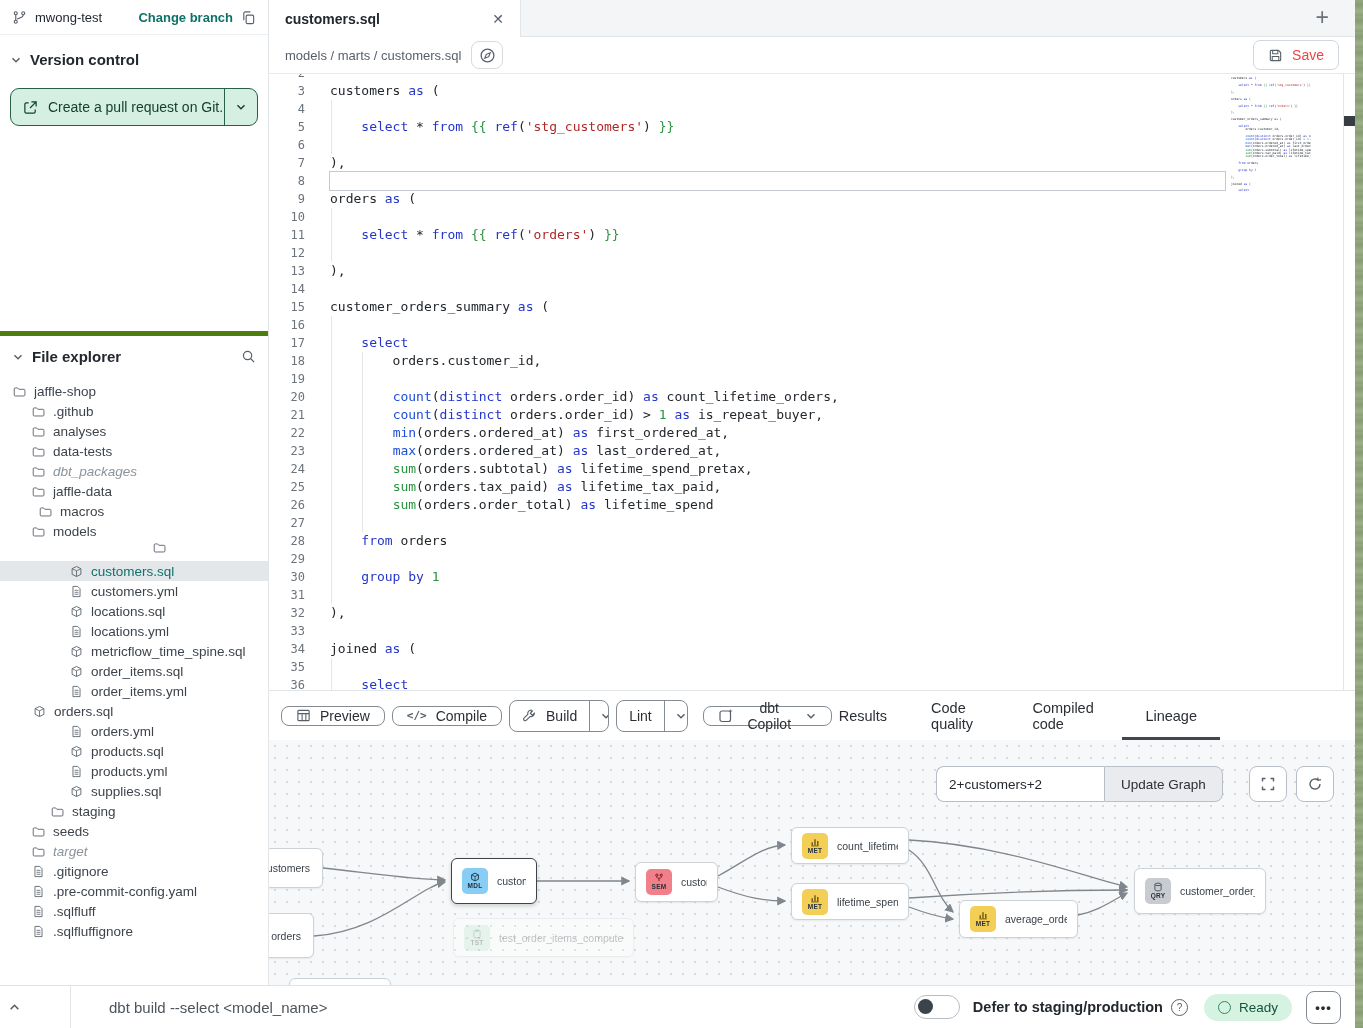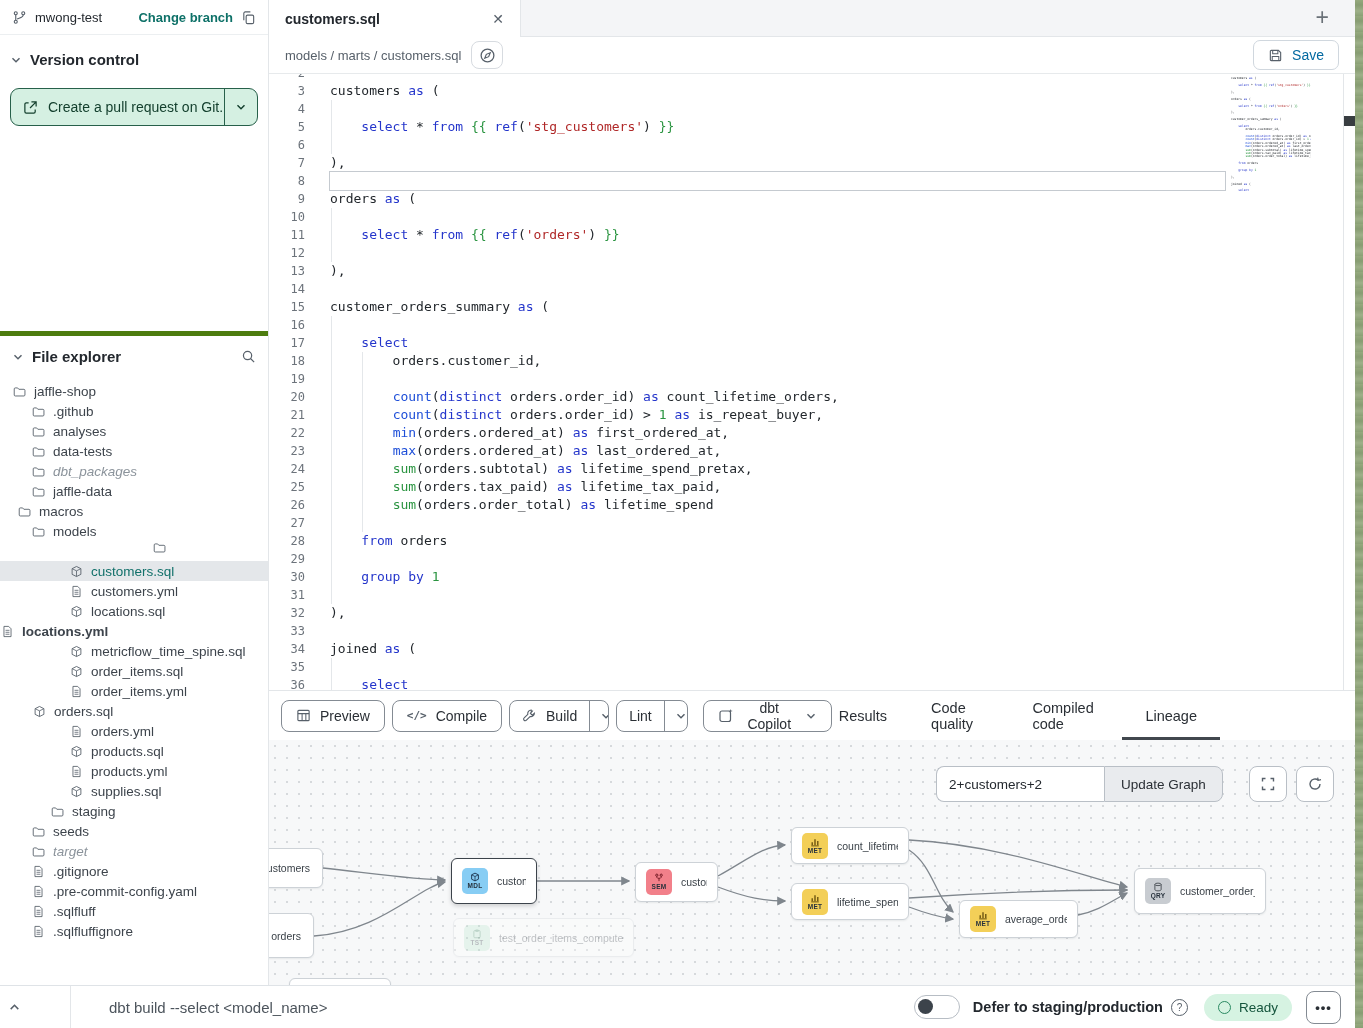--- a/index.html
+++ b/index.html
@@ -29,37 +29,37 @@
 
   
   .main{position:absolute;left:269px;top:0;width:1086px;height:985px;background:#fff}
   .tabbar{position:absolute;top:0;left:0;right:0;height:36px;background:#f4f5f7;border-bottom:1px solid #e3e6e9}
   .tab{position:absolute;left:0;top:0;width:219px;height:37px;background:#fff;border-right:1px solid #e3e6e9;display:flex;align-items:center;padding:0 16px;font-size:14px;font-weight:bold;cursor:pointer}
   .tab .x{margin-left:auto;color:#57606a;font-weight:normal;font-size:14px;cursor:pointer}
   .newtab{position:absolute;right:20px;top:3px;color:#6a7178;font-size:23px;font-weight:normal;background:none;border:none;cursor:pointer}
   .crumbbar{position:absolute;top:37px;height:37px;left:0;right:0;border-bottom:1px solid #e7eaec;display:flex;align-items:center;padding:0 16px;gap:10px;background:#fff;box-sizing:border-box}
   .crumb{font-size:13px;color:#57606a}
   .compass-btn{width:32px;height:28px;border:1px solid #d7dbe0;border-radius:8px;background:#fff;display:flex;align-items:center;justify-content:center;color:#3c434b;cursor:pointer}
-  .save-btn{margin-left:auto;display:flex;gap:9px;align-items:center;height:30px;padding:0 14px;border:1px solid #d0d7de;border-radius:7px;font-size:14px;color:#0369a1;background:#fff;cursor:pointer}
+  .save-btn{margin-left:auto;display:flex;gap:9px;align-items:center;height:30px;padding:0 14px;border:1px solid #d0d7de;border-radius:7px;font-size:14px;color:#ef4444;background:#fff;cursor:pointer}
   .editor{position:absolute;top:74px;left:0;right:0;height:616px;overflow:hidden;background:#fff}
   .code{position:absolute;top:-10px;left:0;right:0;font-family:"DejaVu Sans Mono",monospace;font-size:13px;line-height:18px}
   .cl{display:flex;height:18px;white-space:pre}
   .cl-n{width:36px;text-align:right;color:#6c737b;font-size:12px;flex:none;user-select:none}
   .cl-t{margin-left:25px;position:relative;width:895px}
   .cl.cur .cl-t{outline:1px solid #c5cad0}
   .gl{position:absolute;top:0;bottom:0;width:1px;background:#e4e7ea}
   .k{color:#2435cb}.m{color:#1d4ed8}.g{color:#2a9440}.s{color:#b02828}.d{color:#22272c}
   .minimap{position:absolute;top:0;right:44px;width:80px;height:122px;overflow:hidden;font-family:"DejaVu Sans Mono",monospace;cursor:pointer}
   .mm{height:3.4px;white-space:pre;font-size:3px;line-height:3.4px}
   .vscroll{position:absolute;top:0;right:0;width:11px;height:100%;border-left:1px solid #e3e6e9;background:#fff;cursor:pointer}
   .vhandle{position:absolute;top:42px;left:0;right:0;height:10px;background:#383d41}
 
   
   .toolbar{position:absolute;top:690px;left:0;right:0;height:50px;border-top:1px solid #e3e6e9;display:flex;align-items:center;padding:0 0 0 12px;background:#fff;box-sizing:border-box}
-  .tbtn{display:flex;align-items:center;gap:9px;height:32px;padding:0 14px;border:1px solid #848b93;border-radius:8px;background:#fff;font-size:14px;color:#2a2f35;margin-right:7px;cursor:pointer;font-family:inherit}
+  .tbtn{display:flex;align-items:center;gap:9px;height:20px;padding:0 14px;border:1px solid #848b93;border-radius:8px;background:#fff;font-size:14px;color:#2a2f35;margin-right:7px;cursor:pointer;font-family:inherit}
   .tgroup{display:flex;align-items:stretch;height:32px;border:1px solid #848b93;border-radius:8px;overflow:hidden;margin-right:7px;background:#fff;box-sizing:border-box}
   .seg{display:flex;align-items:center;gap:9px;padding:0 12px;font-size:14px;color:#2a2f35;cursor:pointer}
   .seg.br{border-right:1px solid #848b93}
   .seg.chev{padding:0 10px;color:#3c434b}
   .cop{margin-left:8px}
   .rtabs{margin-left:auto;display:flex;gap:44px;margin-right:158px;height:100%;align-items:center}
   .rtab{font-size:14.5px;color:#2a2f35;position:relative;height:100%;display:flex;align-items:center;cursor:pointer}
   .rtab.active::after{content:'';position:absolute;left:-23px;right:-23px;bottom:0;height:3px;background:#41474e}
 
   
@@ -204,21 +204,21 @@
             <span class="tlabel">dbt_packages</span>
           </div>
           <div class="trow" style="padding-left: 31px;">
             <span class="ticon">
               <svg width="13" height="13" viewBox="0 0 16 16">
                 <path d="M1.5 4.8c0-.7.5-1.2 1.2-1.2h3l1.5 1.7h6.3c.7 0 1.2.5 1.2 1.2v5.8c0 .7-.5 1.2-1.2 1.2H2.7c-.7 0-1.2-.5-1.2-1.2z" stroke="currentColor" fill="none" stroke-width="1.1"></path>
               </svg>
             </span>
             <span class="tlabel">jaffle-data</span>
           </div>
-          <div class="trow" style="padding-left: 17px;">
+          <div class="trow" style="padding-left: 38px;">
             <span class="ticon">
               <svg width="13" height="13" viewBox="0 0 16 16">
                 <path d="M1.5 4.8c0-.7.5-1.2 1.2-1.2h3l1.5 1.7h6.3c.7 0 1.2.5 1.2 1.2v5.8c0 .7-.5 1.2-1.2 1.2H2.7c-.7 0-1.2-.5-1.2-1.2z" stroke="currentColor" fill="none" stroke-width="1.1"></path>
               </svg>
             </span>
             <span class="tlabel">macros</span>
           </div>
           <div class="trow" style="padding-left: 31px;">
             <span class="ticon">
               <svg width="13" height="13" viewBox="0 0 16 16">
@@ -255,21 +255,21 @@
           </div>
           <div class="trow" style="padding-left: 69px;">
             <span class="ticon">
               <svg width="13" height="13" viewBox="0 0 16 16">
                 <path d="M8 1.8l5.4 2.7v7L8 14.2 2.6 11.5v-7z" stroke="currentColor" fill="none" stroke-width="1.1"></path>
                 <path d="M2.8 4.6L8 7.2l5.2-2.6M8 7.2v6.8" stroke="currentColor" fill="none" stroke-width="1"></path>
               </svg>
             </span>
             <span class="tlabel">locations.sql</span>
           </div>
-          <div class="trow" style=" font-weight: bold;">
+          <div class="trow" style="padding-left: 69px;">
             <span class="ticon">
               <svg width="11" height="13" viewBox="0 0 14 16">
                 <path d="M2.5 1.5h6l3 3v10h-9z" stroke="currentColor" fill="none" stroke-width="1.1"></path>
                 <path d="M4.5 6.5h5M4.5 9h5M4.5 11.5h5" stroke="currentColor" fill="none" stroke-width="1"></path>
               </svg>
             </span>
             <span class="tlabel">locations.yml</span>
           </div>
           <div class="trow" style="padding-left: 69px;">
             <span class="ticon">

